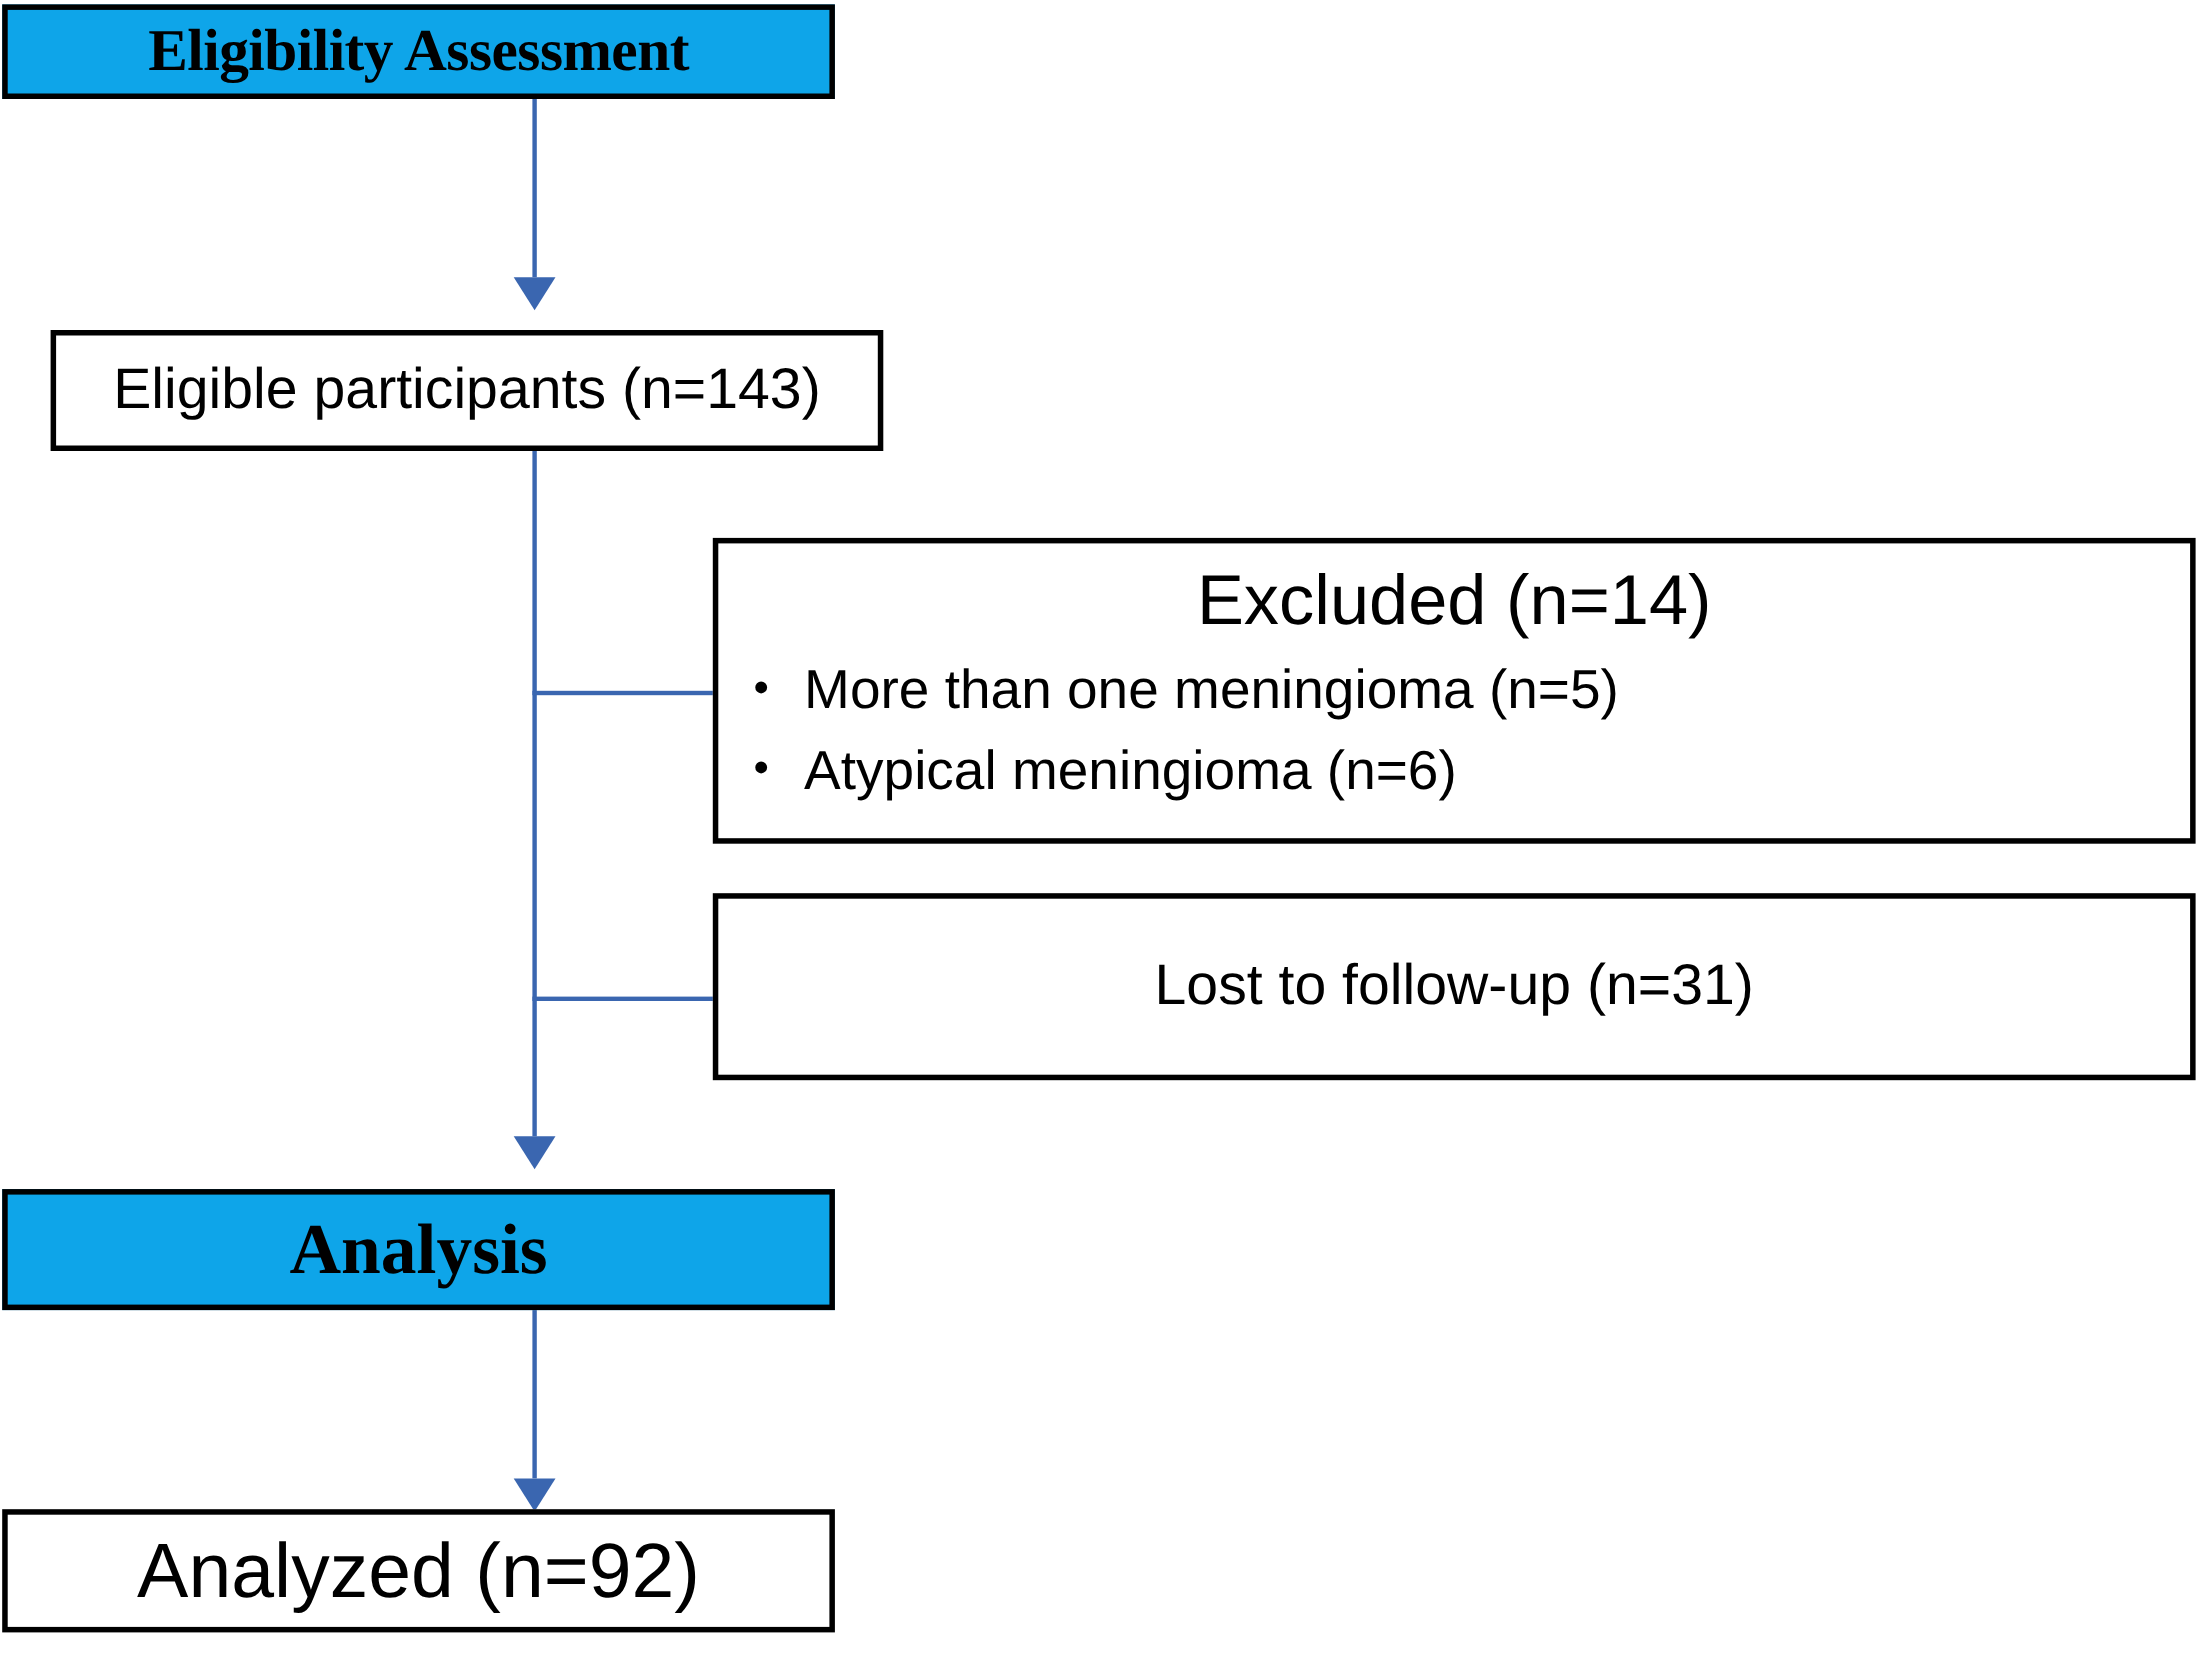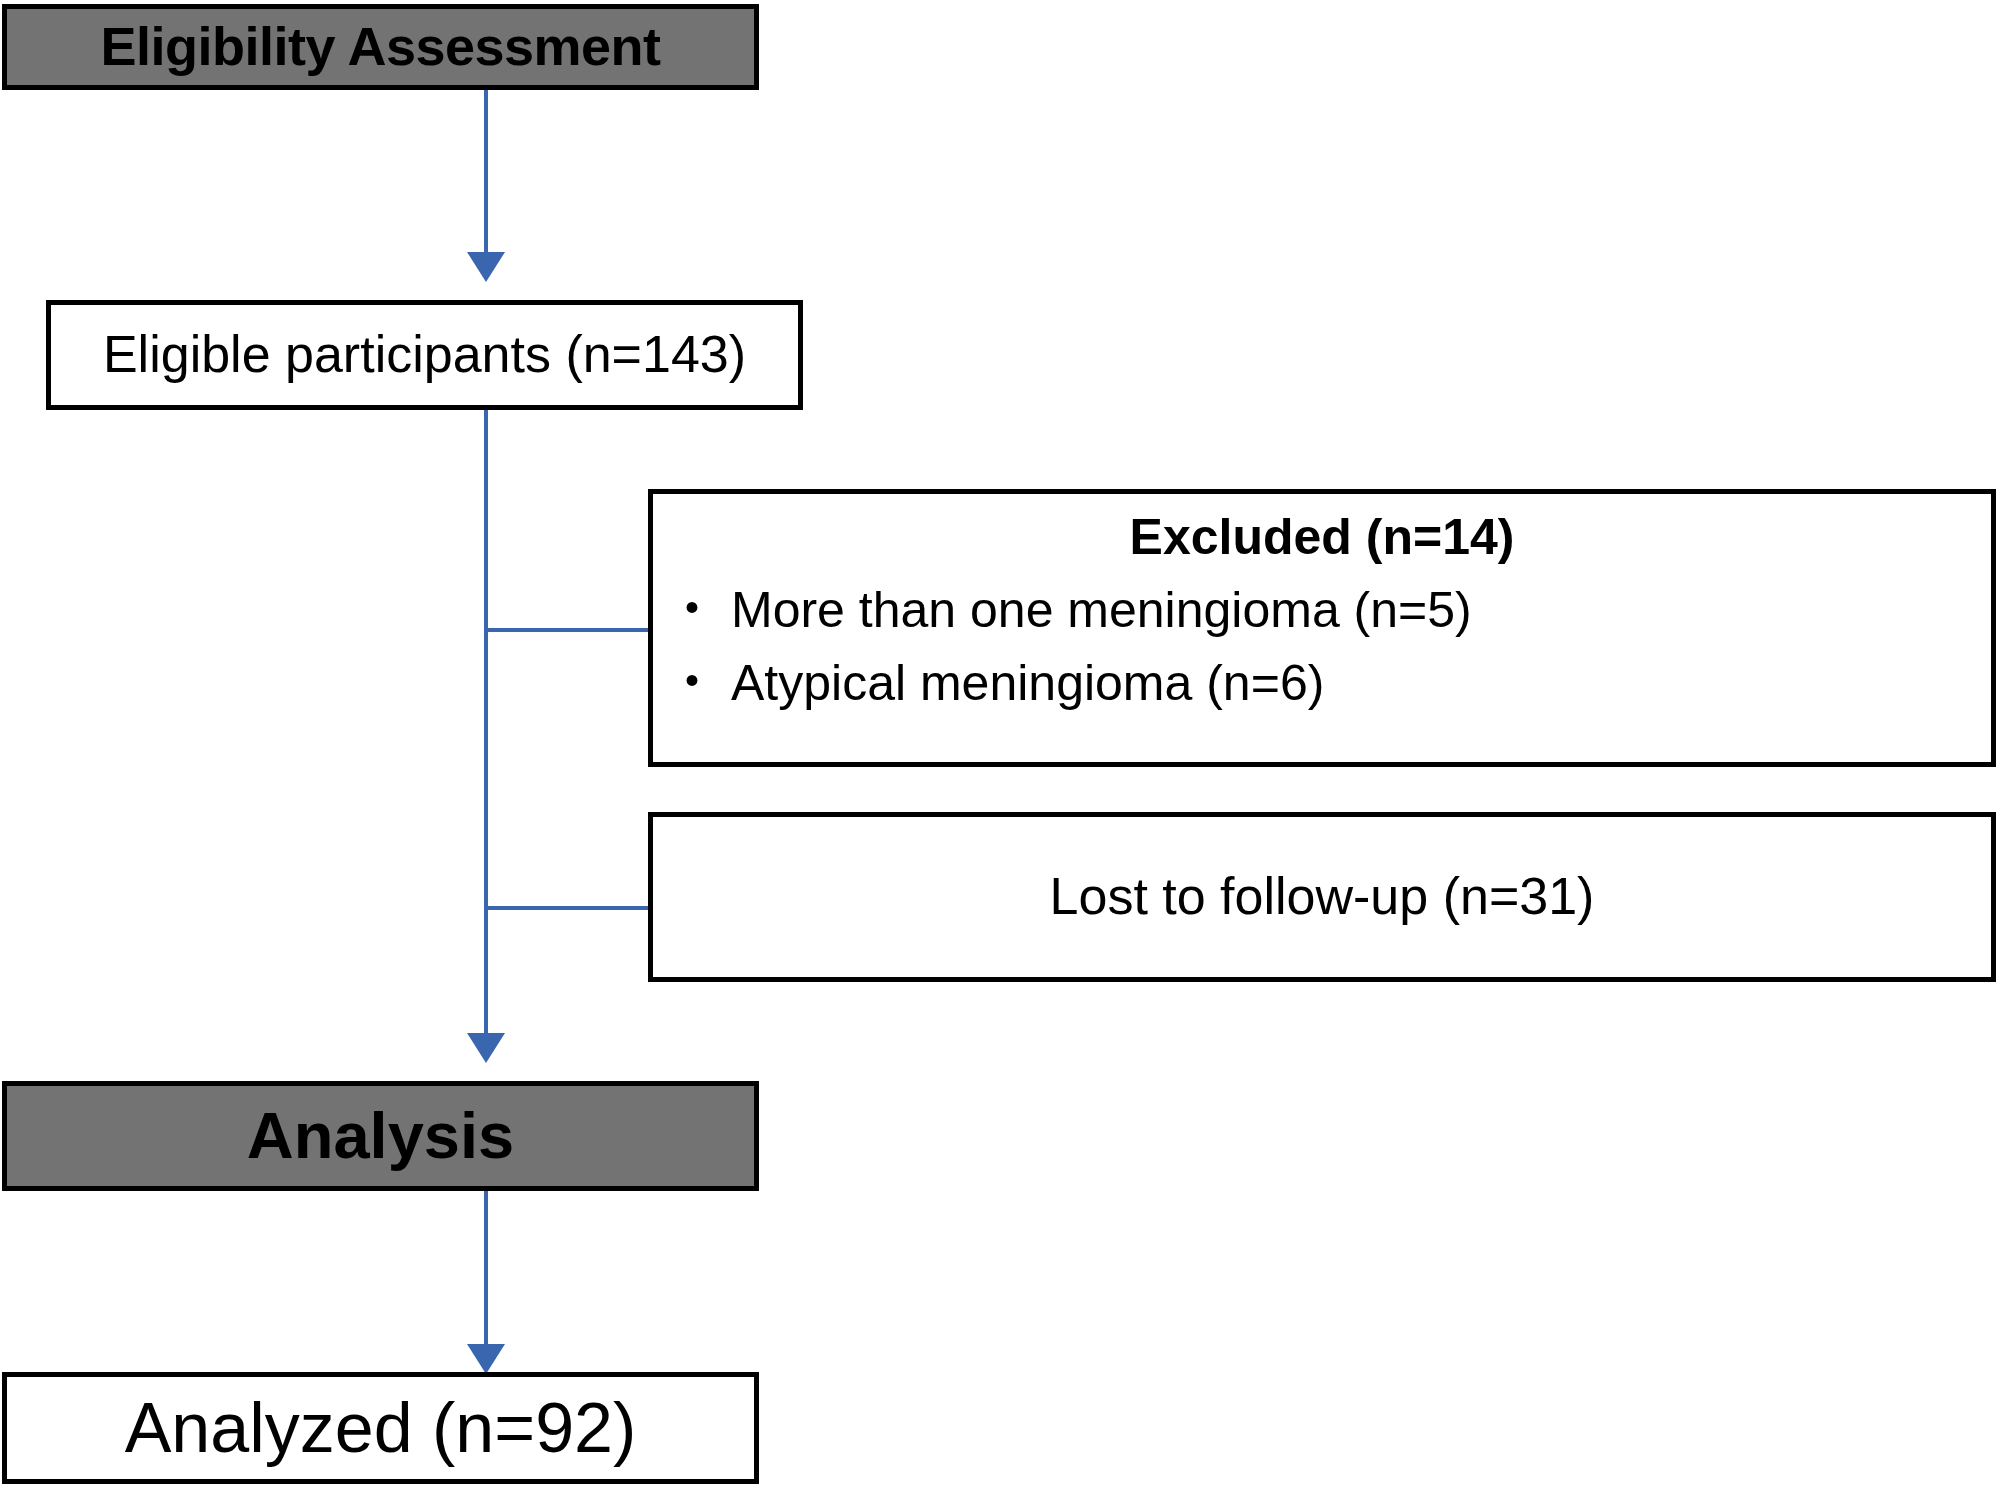--- a/index.html
+++ b/index.html
@@ -28,22 +28,23 @@
     background: #ffffff;
     display: flex;
     flex-direction: column;
     align-items: center;
     justify-content: center;
     text-align: center;
     color: #000000;
     line-height: 1.18;
   }
   .node.header {
-    background: #737373;
+    background: #0ea5e9;
     font-weight: bold;
+    font-family: Liberation Serif, serif;
   }
 
   #node-eligibility-assessment {
     left: 2px;  top: 4px;
     width: 757px; height: 86px;
     font-size: 54px;
     letter-spacing: -0.5px;
   }
   #node-eligible-participants {
     left: 2px;  top: 300px;
@@ -70,23 +71,23 @@
     font-size: 65px;
   }
   #node-analyzed {
     left: 2px;  top: 1372px;
     width: 757px; height: 112px;
     font-size: 70px;
   }
 
   
   .excl-title {
-    font-weight: bold;
+    font-weight: normal;
     text-align: center;
-    font-size: 50px;
+    font-size: 64px;
     margin: 0 0 14px 0;
   }
   .excl-list {
     margin: 0;
     padding: 0;
     list-style: none;
   }
   .excl-list li {
     display: flex;
     align-items: baseline;

